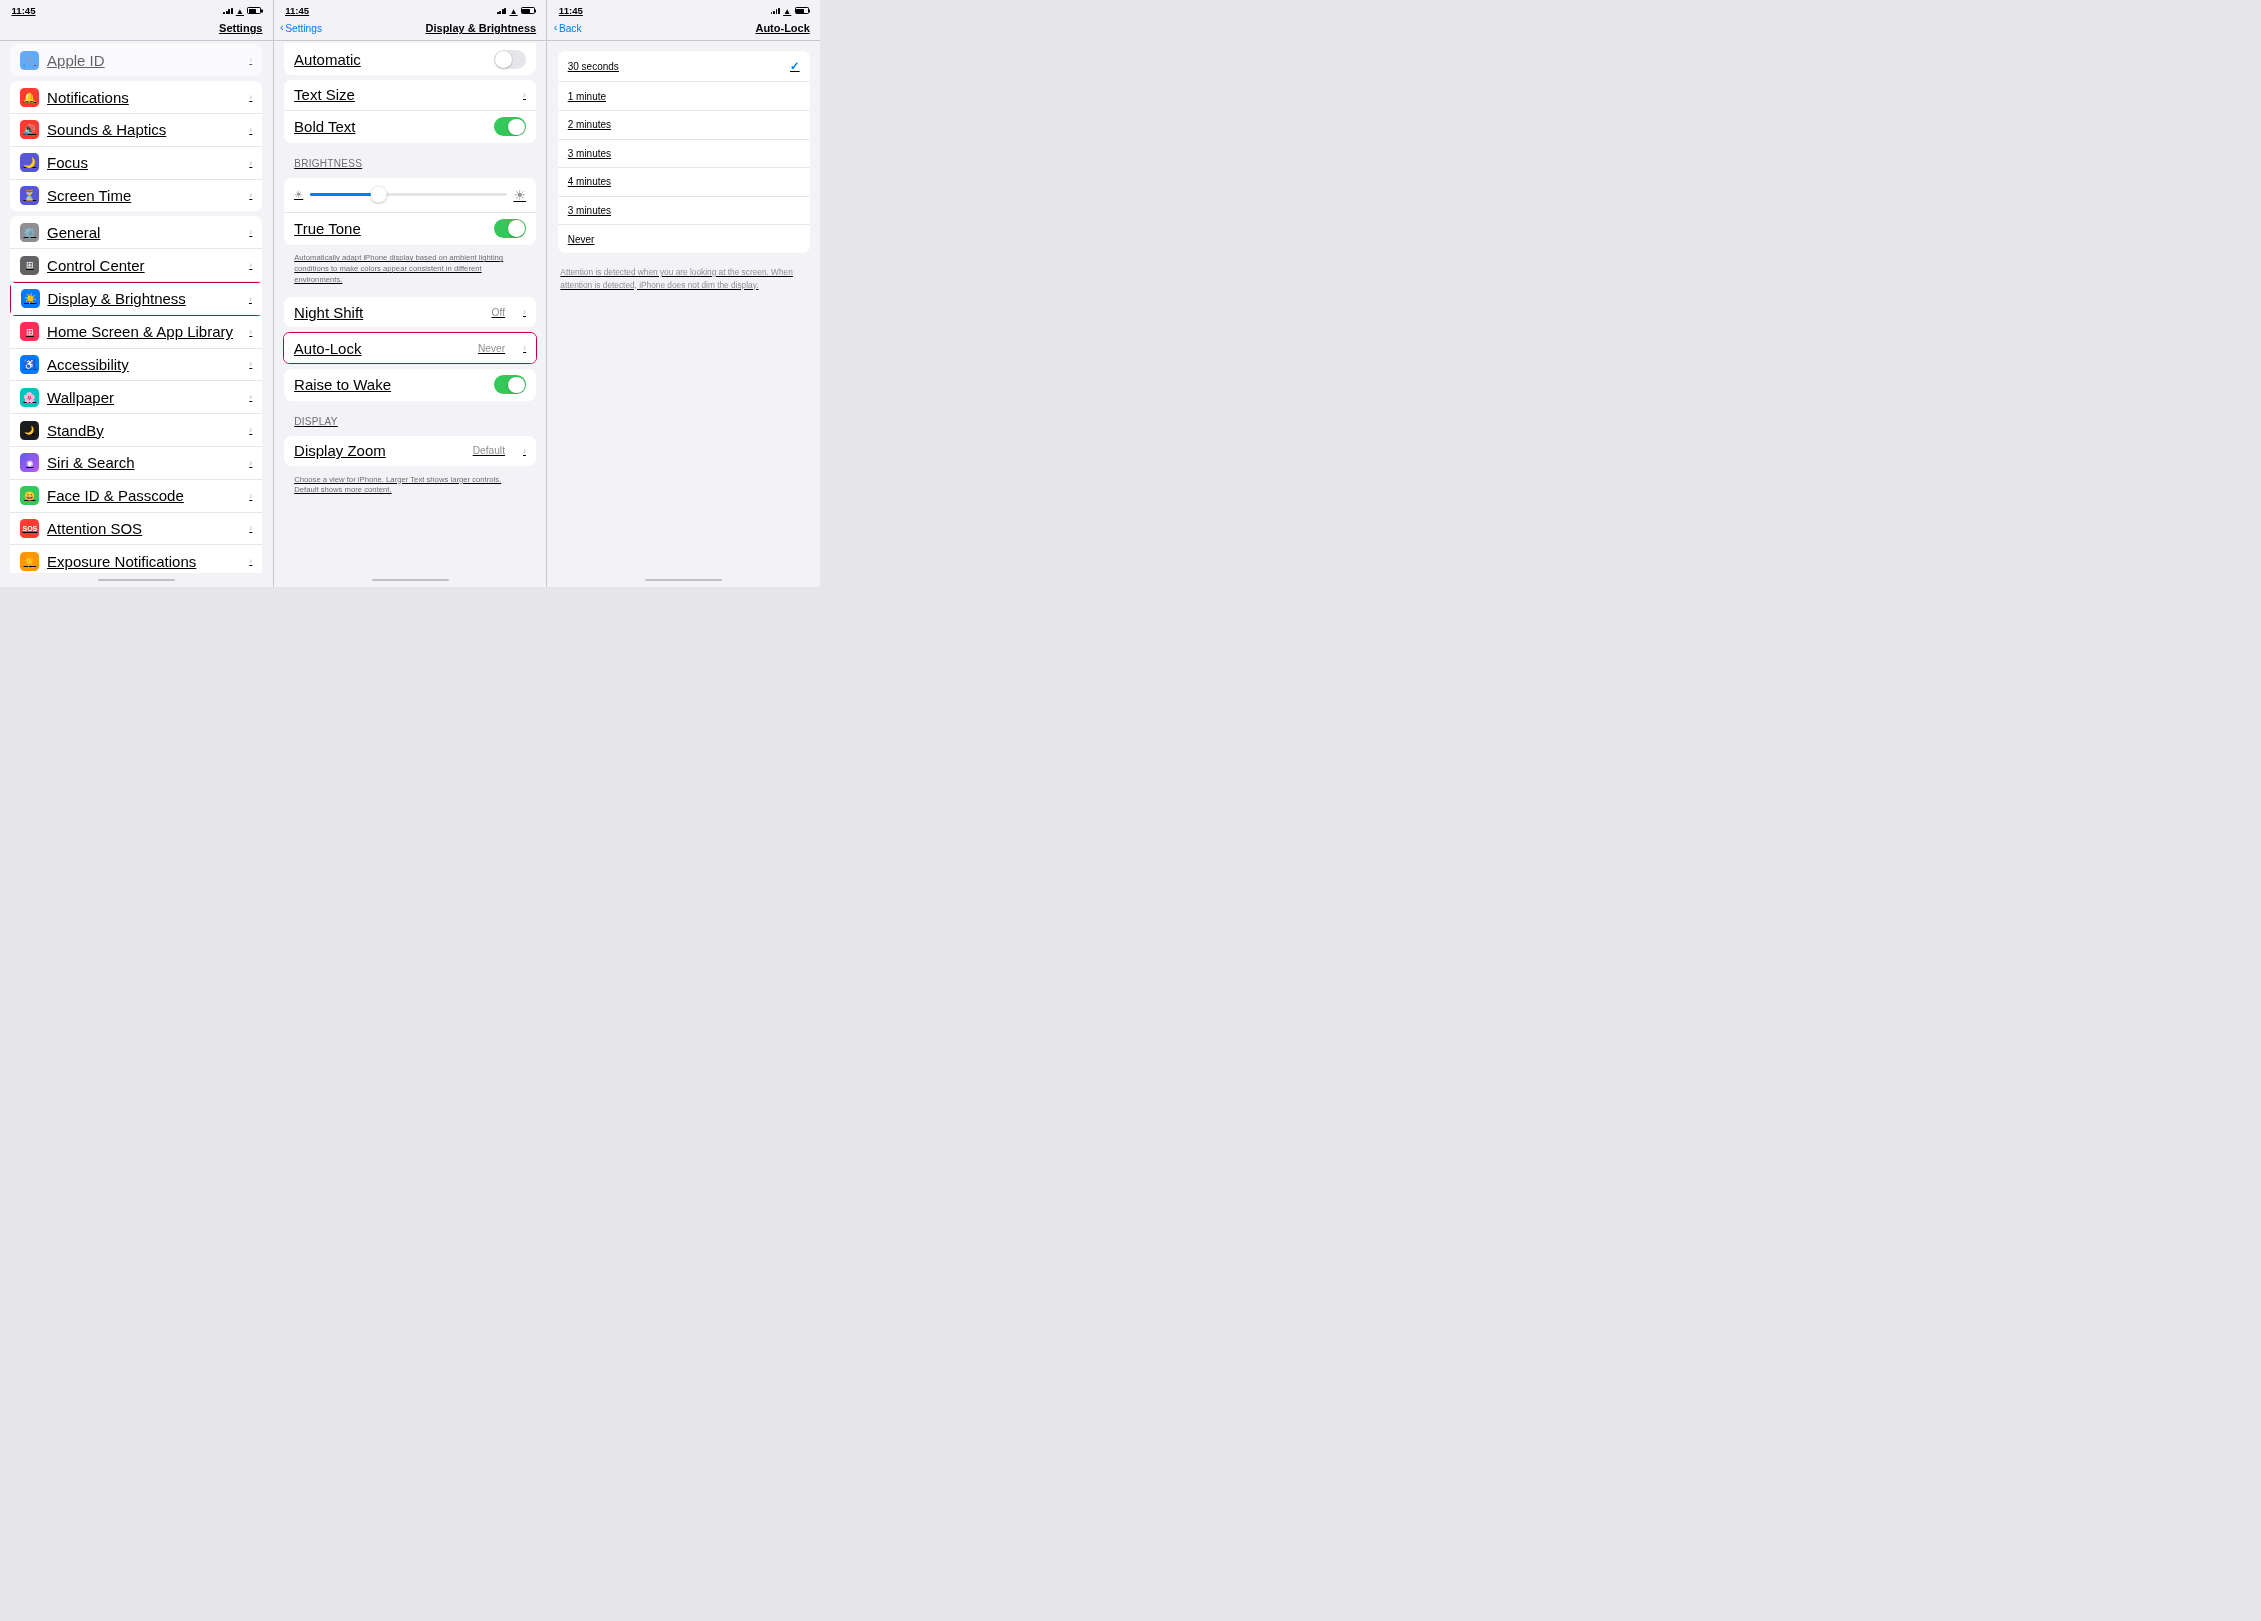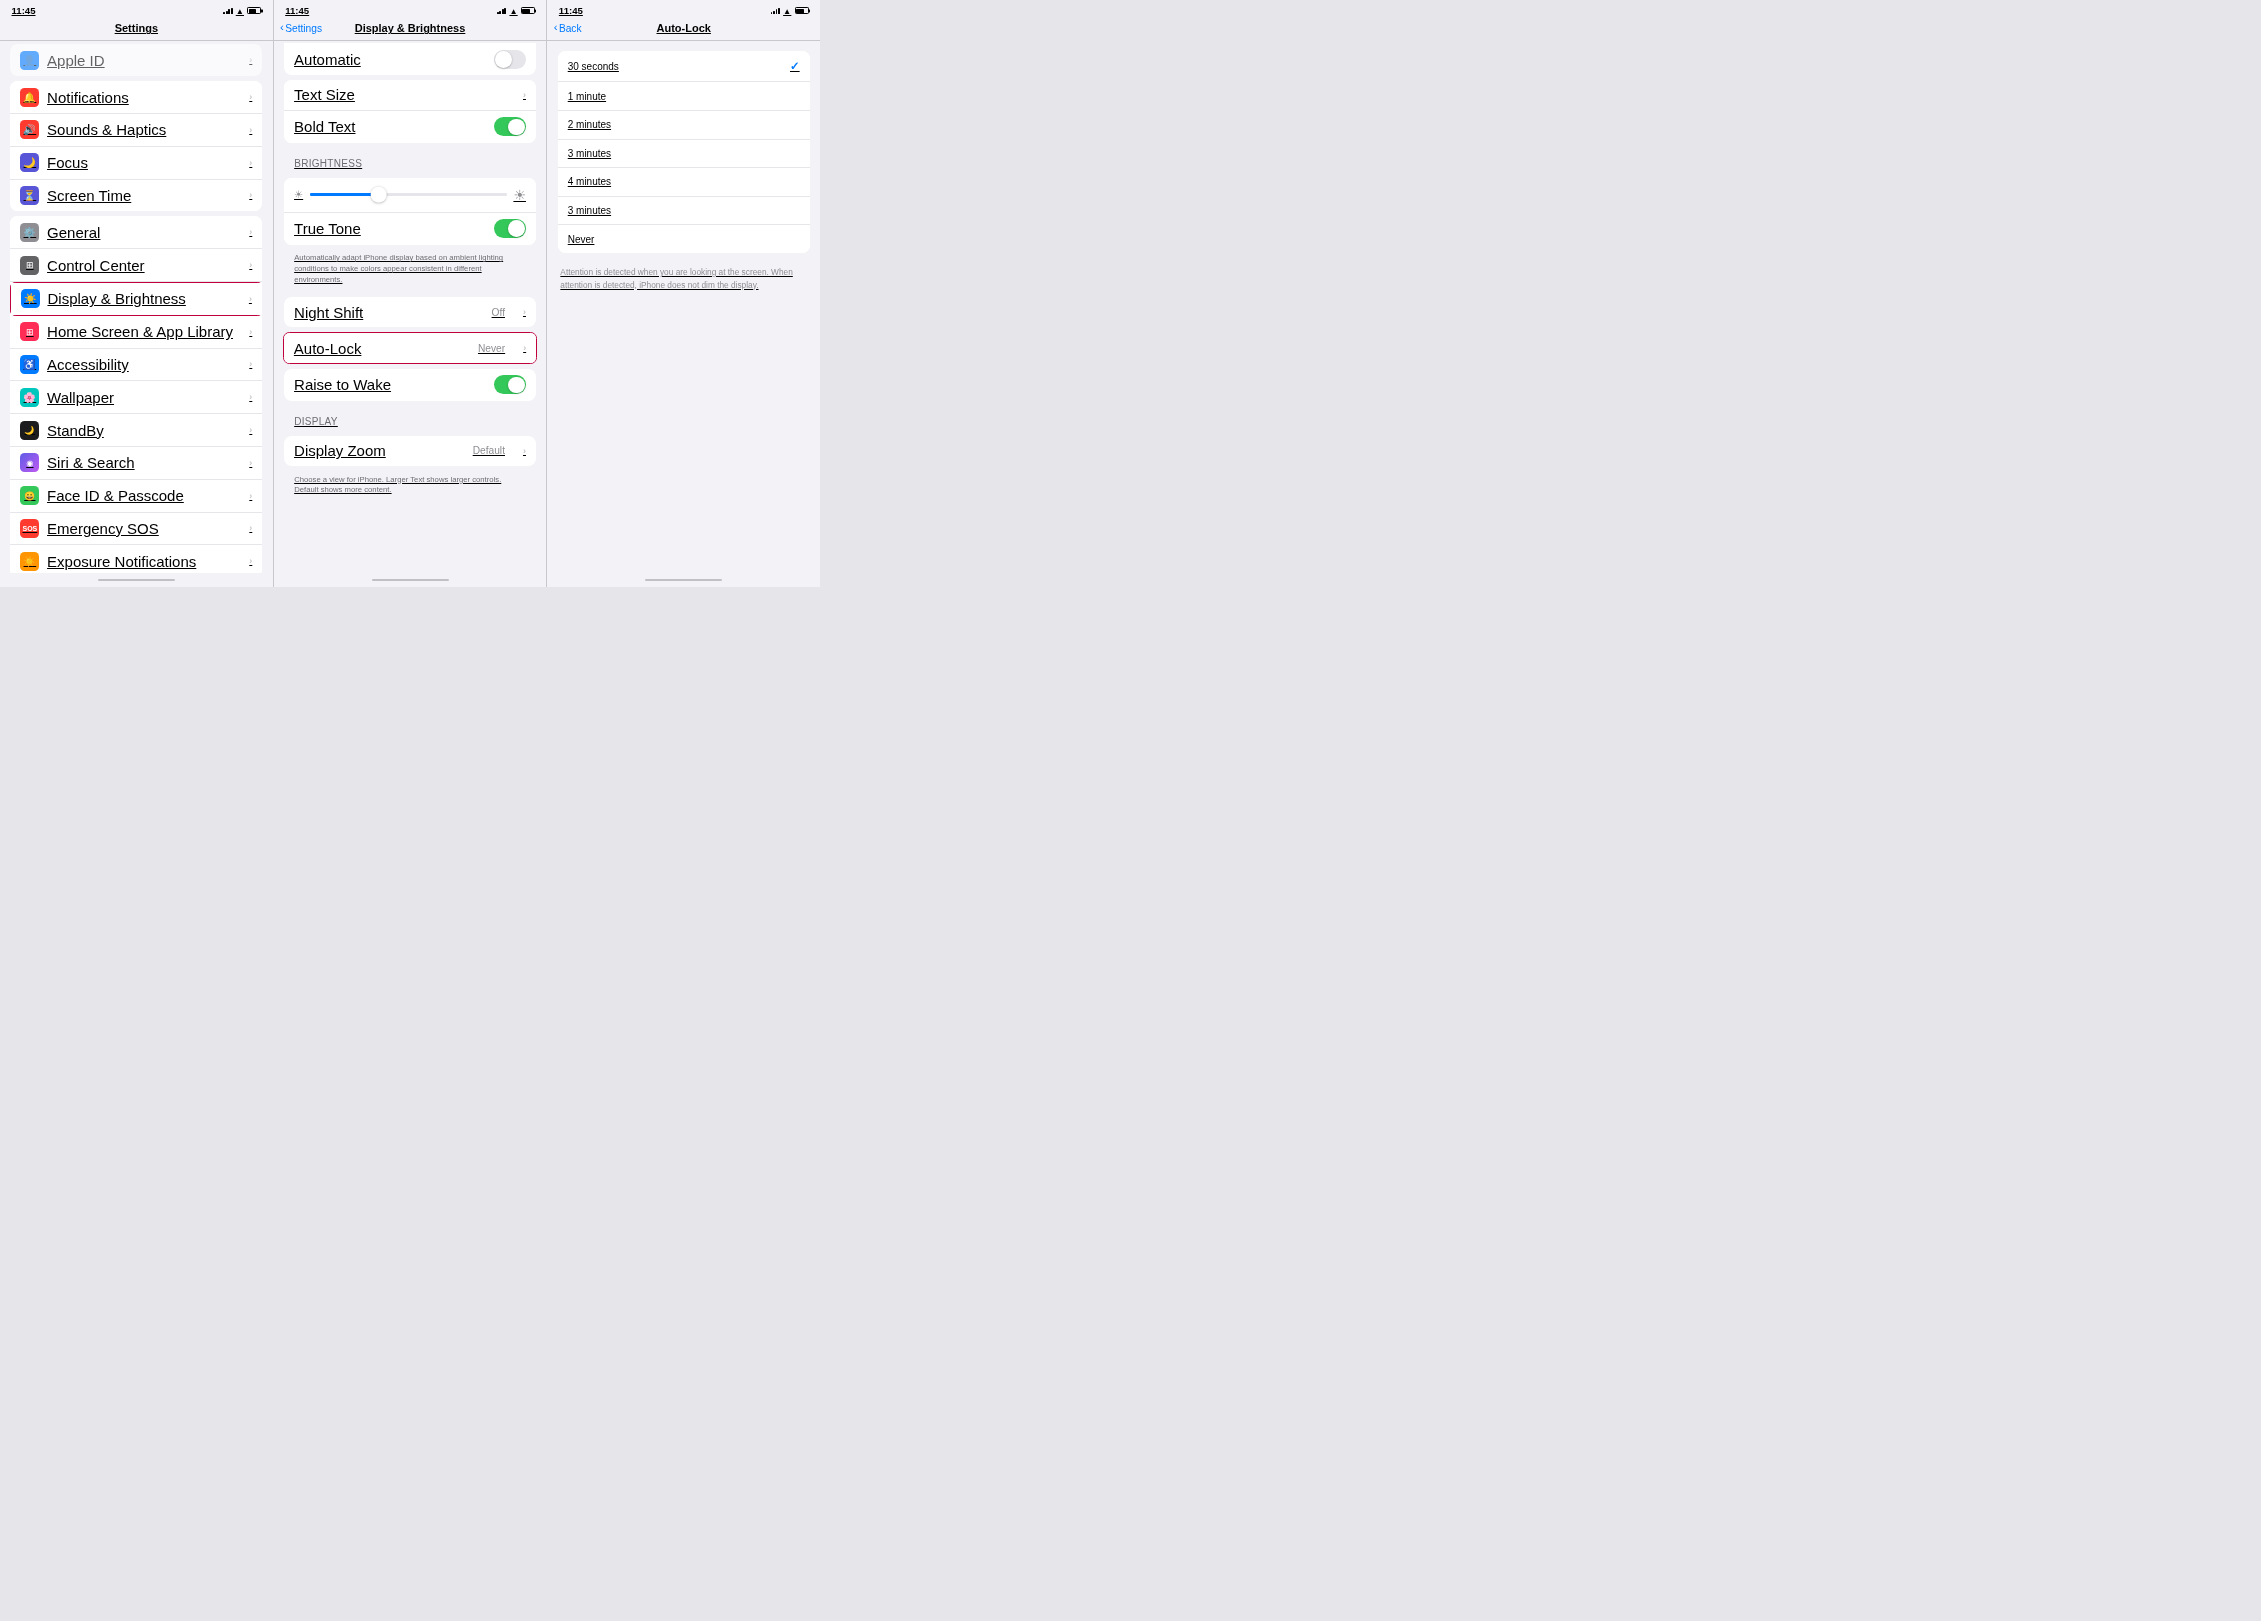--- a/index.html
+++ b/index.html
@@ -86,21 +86,21 @@
       border-radius: 0.6px;
     }
 
     
     .nav-bar {
       background: #f2f2f7;
       padding: 3.8px 10.2px 5.1px;
       border-bottom: 0.6px solid #c8c8cc;
       display: flex;
       align-items: center;
-      justify-content: center;
+      justify-content: flex-end;
       position: relative;
     }
     .nav-title {
       font-size: 11px;
       font-weight: 600;
       color: #000;
       text-align: center;
     }
     .nav-back {
       position: absolute;
@@ -434,21 +434,21 @@
         <div class="row-icon" style="background:#34c759;">
           <span style="color:#fff; font-size:9px;">😀</span>
         </div>
         <span class="row-label">Face ID &amp; Passcode</span>
         <span class="row-chevron">›</span>
       </div>
       <div class="settings-row">
         <div class="row-icon" style="background:#ff3b30;">
           <span style="color:#fff; font-size:7px; font-weight:800;">SOS</span>
         </div>
-        <span class="row-label">Emergency SOS</span>
+        <span class="row-label">Attention SOS</span>
         <span class="row-chevron">›</span>
       </div>
       <div class="settings-row">
         <div class="row-icon" style="background:#ff9500;">
           <span style="color:#fff;">☀️</span>
         </div>
         <span class="row-label">Exposure Notifications</span>
         <span class="row-chevron">›</span>
       </div>
     </div>

